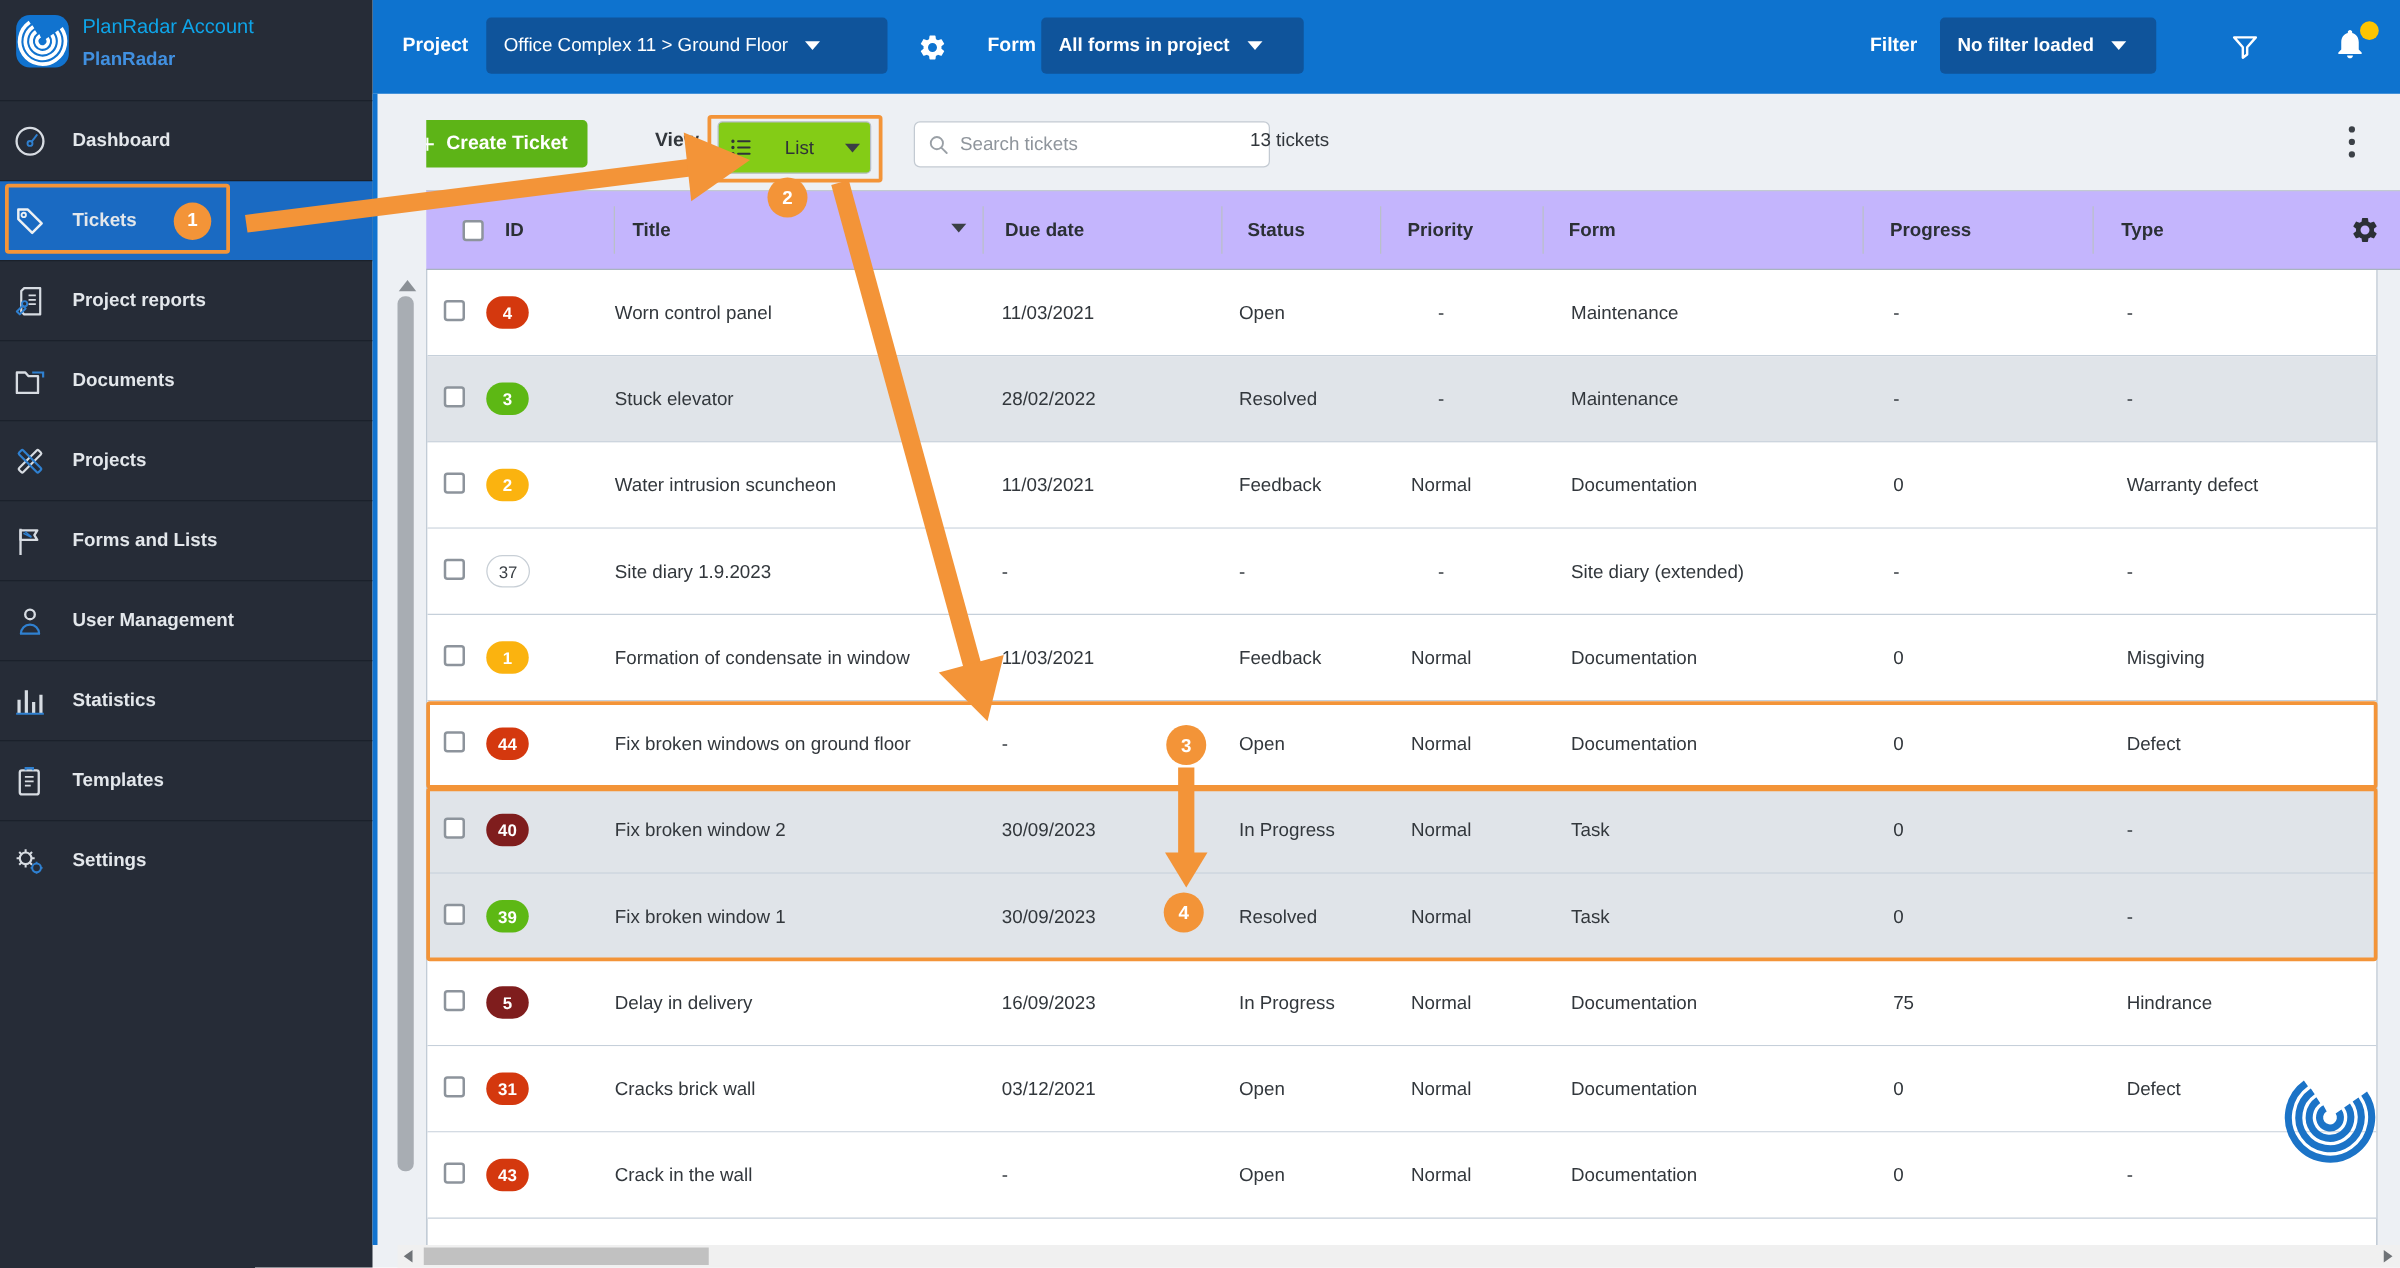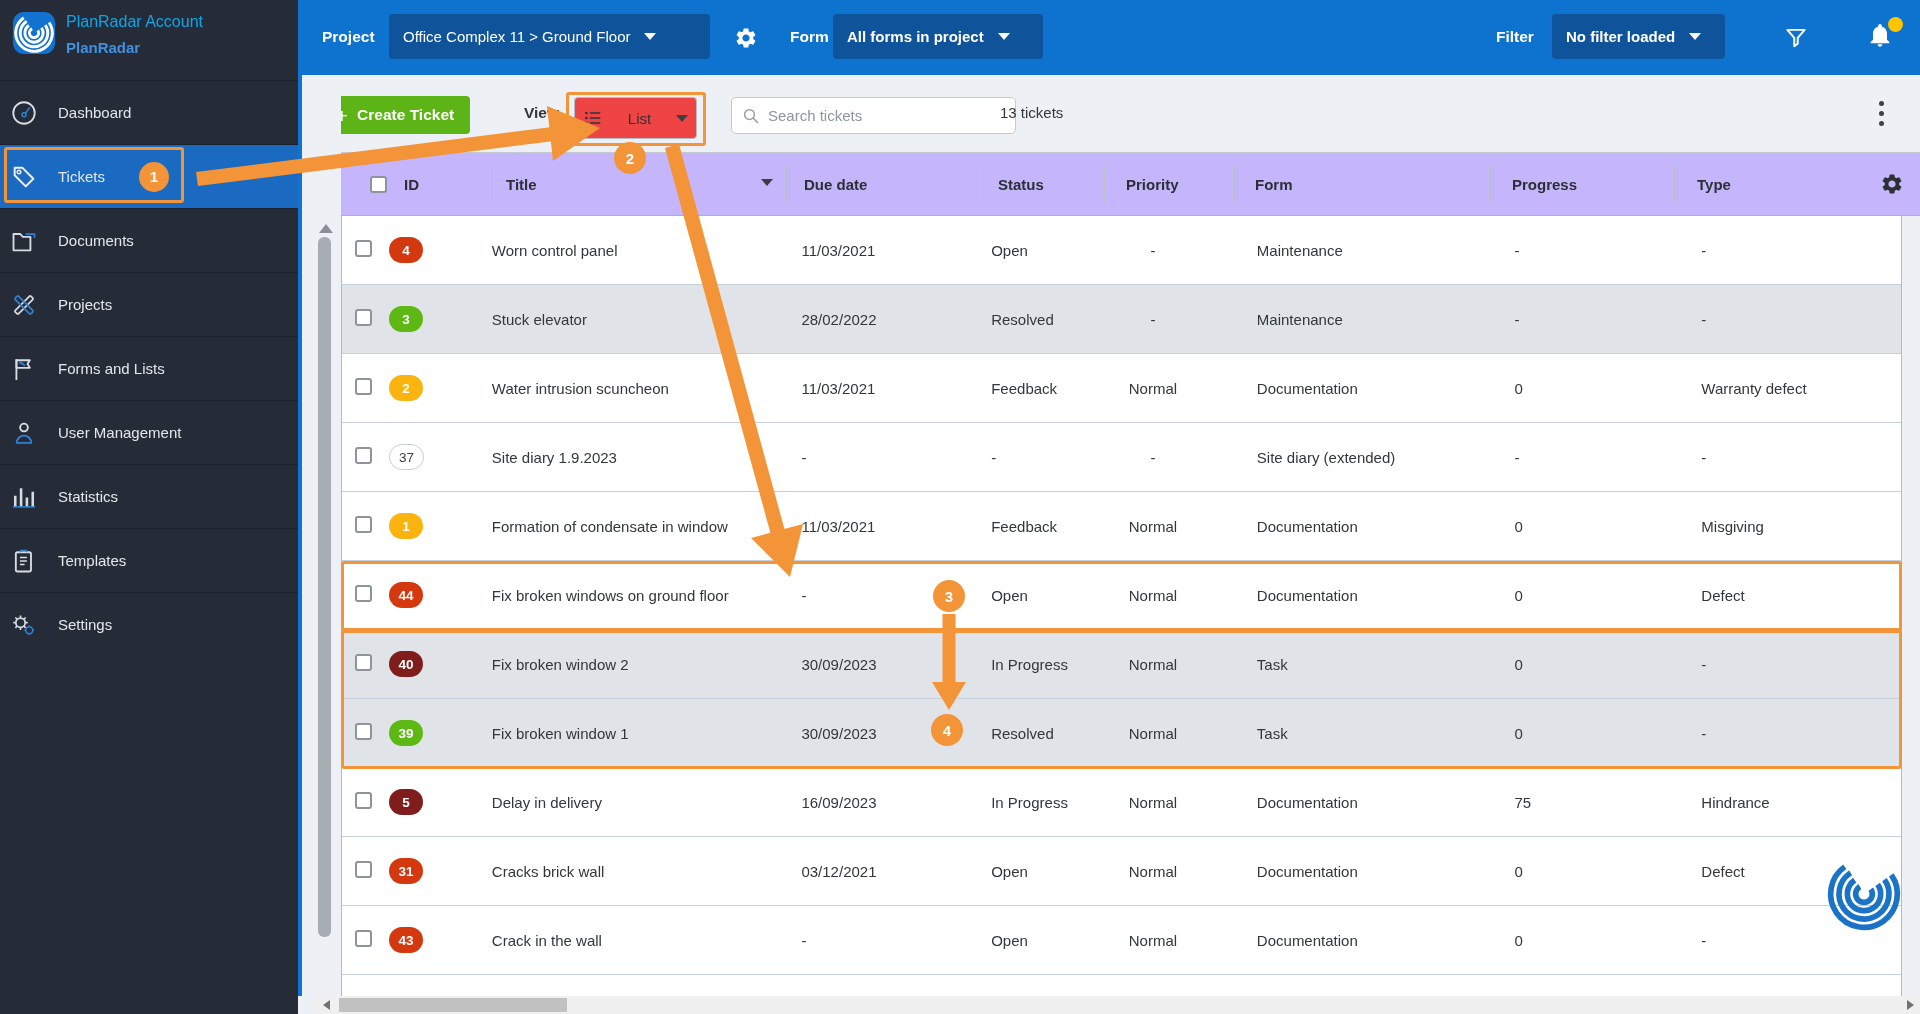--- a/index.html
+++ b/index.html
@@ -10,21 +10,21 @@
   
   .sidebar { position:absolute; left:0; top:0; width:298px; height:1014px; background:#262c37; z-index:3; }
   .account { position:absolute; left:0; top:0; width:298px; height:78px; }
   .account-logo { position:absolute; left:12px; top:11px; width:44px; height:44px; }
   .account-name { position:absolute; left:66px; top:13px; color:#0ea5e9; font-size:16px; }
   .account-sub  { position:absolute; left:66px; top:39px; color:#4190e0; font-size:15px; font-weight:bold; }
   .nav { position:absolute; left:0; top:80px; width:298px; }
   .nav-item { position:relative; width:298px; height:64px; display:flex; align-items:center;
     border-top:1px solid #1b212b; cursor:pointer; }
   .nav-item .nicon { position:absolute; left:10px; top:50%; transform:translateY(-50%); width:28px; height:28px; }
-  .nav-item .nlabel { position:absolute; left:58px; color:#e3e7eb; font-size:15px; white-space:nowrap; }
+  .nav-item .nlabel { position:absolute; left:58px; color:#e3e7eb; font-size:15px; white-space:nowrap;font-weight:bold; }
   .nav-item.active { background:#1a6ac2; }
   .nav-badge { position:absolute; left:139px; top:50%; transform:translateY(-50%); width:30px; height:30px;
     background:#f39438; border-radius:50%; color:#fff; font-size:15px; font-weight:bold;
     display:flex; align-items:center; justify-content:center; }
   .collapse-item { position:absolute; left:0; top:962px; width:298px; height:52px; display:flex; align-items:center;
     border-top:1px solid #1b212b; cursor:pointer; }
   .collapse-item .nicon { position:absolute; left:14px; top:50%; transform:translateY(-50%); width:24px; height:24px; }
   .collapse-item .nlabel { position:absolute; left:58px; color:#e3e7eb; font-size:15px; }
 
   
@@ -41,21 +41,21 @@
   .bell-dot { position:absolute; left:22px; top:-4px; width:15px; height:15px; border-radius:50%; background:#fdc400; }
 
   
   .toolbar { position:absolute; left:298px; top:75px; width:1622px; height:77px; background:#edf0f4; }
   .btn-create { position:absolute; left:22px; top:21px; width:150px; height:38px; background:#5db417;
     border:none; border-radius:4px; color:#fff; font-size:15.5px; font-weight:bold;
     display:flex; align-items:center; justify-content:center; gap:9px; cursor:pointer;
     font-family:"Liberation Sans",sans-serif; }
   .btn-create .plus { font-size:21px; font-weight:normal; line-height:1; }
   .view-label { position:absolute; left:226px; top:29px; color:#32373c; font-size:15.5px; font-weight:bold; }
-  .btn-list { position:absolute; left:276px; top:22px; width:123px; height:42px; background:#ef4444;
+  .btn-list { position:absolute; left:276px; top:22px; width:123px; height:42px; background:#84cc16;
     border:1px solid #b6bdc6; border-radius:4px; display:flex; align-items:center; justify-content:center;
     gap:25px; color:#2f3338; font-size:15px; cursor:pointer; font-family:"Liberation Sans",sans-serif; }
   .search-wrap { position:absolute; left:433px; top:22px; width:285px; height:37px; background:#fff;
     border:1px solid #c3cad2; border-radius:5px; display:flex; align-items:center; padding:0 10px; }
   .search-wrap input { border:none; outline:none; flex:1; font-size:15px; color:#32373c; margin-left:8px;
     font-family:"Liberation Sans",sans-serif; background:transparent; }
   .search-wrap input::placeholder { color:#8f959c; }
   .ticket-count { position:absolute; left:702px; top:29px; color:#32373c; font-size:15px; }
   .kebab { position:absolute; left:1578px; top:26px; width:10px; height:30px; cursor:pointer; }
   .kebab i { display:block; width:5px; height:5px; border-radius:50%; background:#3c4147; margin:0 auto 5px; }
@@ -148,20 +148,29 @@
         <div class="nav-item active">
           <svg class="nicon" viewBox="0 0 24 24">
             <path d="M4 10.5V4h6.5l9.5 9.5-6.5 6.5z" fill="none" stroke="#eef1f4" stroke-width="1.7" stroke-linejoin="round"></path>
             <circle cx="7.7" cy="7.7" r="1.5" fill="none" stroke="#eef1f4" stroke-width="1.3"></circle>
           </svg>
           <span class="nlabel">Tickets</span>
           <span class="nav-badge">1</span>
         </div>
         <div class="nav-item">
           <svg class="nicon" viewBox="0 0 24 24">
+            <path d="M8 3h11v18H8l-2-2V5z" fill="none" stroke="#d7dce2" stroke-width="1.5" stroke-linejoin="round"></path>
+            <path d="M11 8h5M11 11h5M11 14h5" stroke="#d7dce2" stroke-width="1.2"></path>
+            <path d="M3 19l4-4 2 2-4 4z" fill="none" stroke="#2f80d0" stroke-width="1.4" stroke-linejoin="round"></path>
+            <circle cx="8.3" cy="13.7" r="1.8" fill="none" stroke="#2f80d0" stroke-width="1.3"></circle>
+          </svg>
+          <span class="nlabel">Project reports</span>
+        </div>
+        <div class="nav-item">
+          <svg class="nicon" viewBox="0 0 24 24">
             <path d="M3 20h14.5V8.5H11L8.8 6H3z" fill="none" stroke="#d7dce2" stroke-width="1.6" stroke-linejoin="round"></path>
             <path d="M13.5 6H21v3.5" fill="none" stroke="#2f80d0" stroke-width="1.5"></path>
           </svg>
           <span class="nlabel">Documents</span>
         </div>
         <div class="nav-item">
           <svg class="nicon" viewBox="0 0 24 24">
             <rect x="2.5" y="10" width="19" height="4" rx="1" transform="rotate(-45 12 12)" fill="none" stroke="#d7dce2" stroke-width="1.5"></rect>
             <rect x="2.5" y="10" width="19" height="4" rx="1" transform="rotate(45 12 12)" fill="none" stroke="#2f80d0" stroke-width="1.5"></rect>
           </svg>

